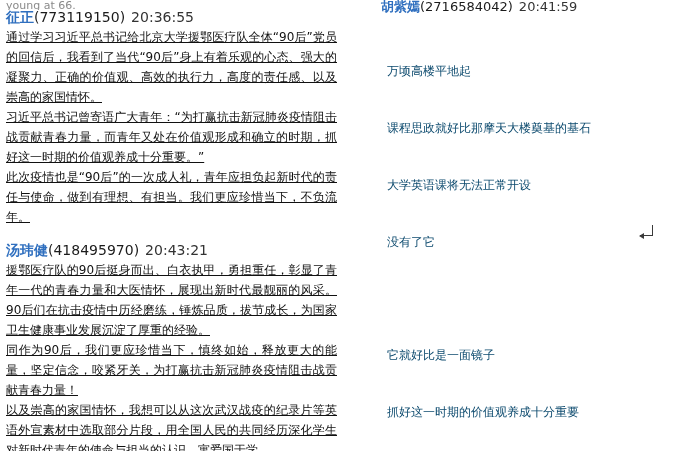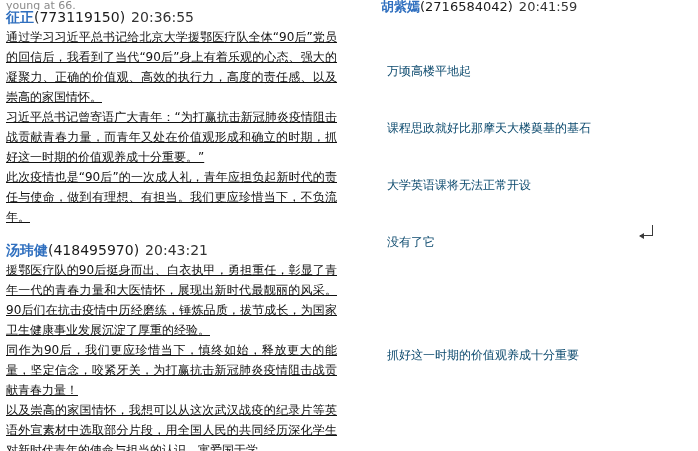--- a/index.html
+++ b/index.html
@@ -145,20 +145,21 @@
   <div class="right-block">
     <div>万顷高楼平地起</div>
     <div>课程思政就好比那摩天大楼奠基的基石</div>
     <div>大学英语课将无法正常开设</div>
     <div>没有了它</div>
   </div>
 
   <div class="spacer-18"></div>
 
   <div class="right-block">
+    <div>它就好比是一面镜子</div>
     <div>抓好这一时期的价值观养成十分重要</div>
     
     
     
   </div>
 
 </div>
 
 <div class="enter-mark"></div>
 

